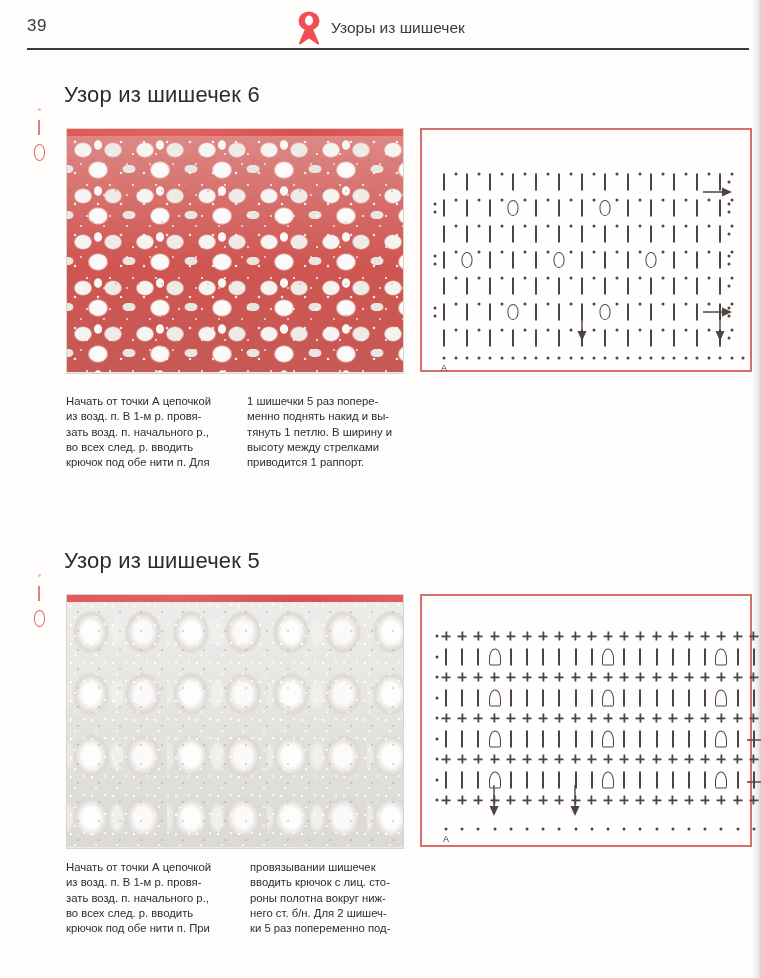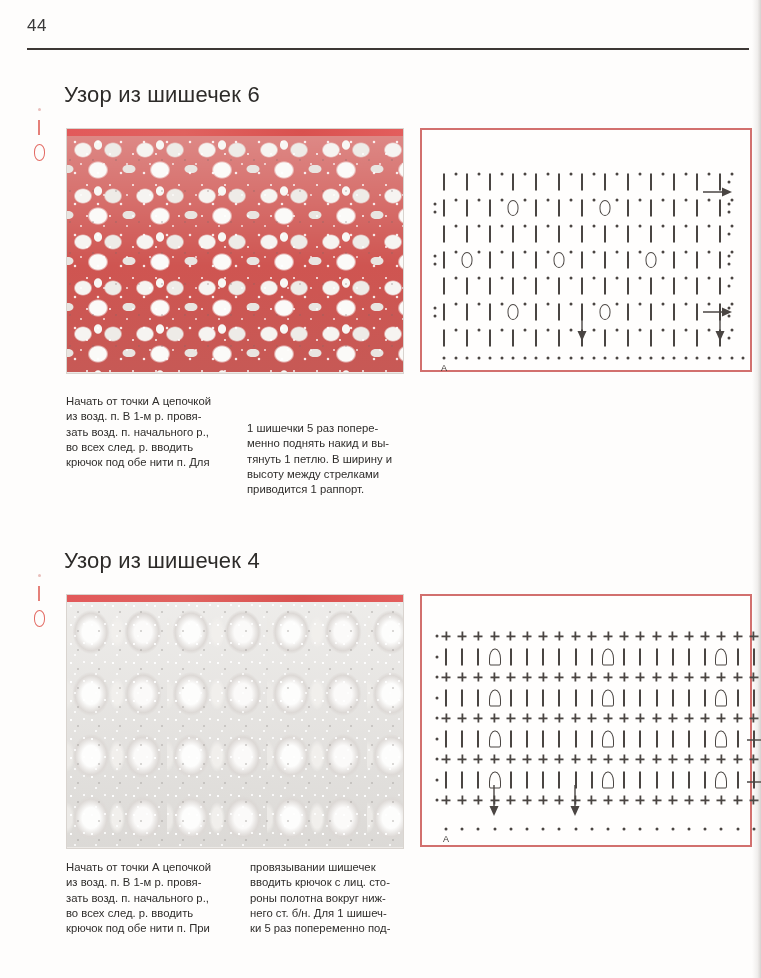--- a/index.html
+++ b/index.html
@@ -242,21 +242,29 @@
     background: linear-gradient(90deg, rgba(0,0,0,0) 0%, rgba(140,132,126,.12) 60%, rgba(120,112,106,.30) 100%);
     pointer-events: none;
   }
 </style>
 </head>
 <body>
 
 <div class="page">
 
   <div class="runhead">
-    <div class="folio">44</div>
+    <div class="folio">39</div>
+    <div class="runhead-center">
+      <svg class="bobble-logo" viewBox="0 0 26 34">
+        <ellipse cx="13" cy="10" rx="10.5" ry="9.5" fill="#ef4f52"></ellipse>
+        <ellipse cx="13" cy="9.5" rx="4" ry="5" fill="#ffffff"></ellipse>
+        <path d="M9 18 L3 32 Q2.2 34 4.6 33.2 L13 27.5 L21.4 33.2 Q23.8 34 23 32 L17 18 Z" fill="#ef4f52"></path>
+      </svg>
+      <div class="runhead-title">Узоры из шишечек</div>
+    </div>
     <div class="rule"></div>
   </div>
 
   <div class="section" id="section-1">
     <div class="sec-title">Узор из шишечек 6</div>
 
     <div class="margin-marks">
       <span class="mk-dot"></span>
       <span class="mk-bar"></span>
       <span class="mk-oval"></span>
@@ -515,30 +523,30 @@
           </div>
       </div>
     </div>
 
     <div class="textblock" style="left:66px;top:320px;width:340px;gap:16px;">
       <div class="tcol" style="width:166px;">Начать от точки А цепочкой
 из возд. п. В 1-м р. провя-
 зать возд. п. начального р.,
 во всех след. р. вводить
 крючок под обе нити п. Для</div>
-      <div class="tcol" style="width:160px;margin-top:27px;">1 шишечки 5 раз попере-
+      <div class="tcol" style="width:160px;">1 шишечки 5 раз попере-
 менно поднять накид и вы-
 тянуть 1 петлю. В ширину и
 высоту между стрелками
 приводится 1 раппорт.</div>
     </div>
   </div>
 
   <div class="section" id="section-2">
-    <div class="sec-title">Узор из шишечек 4</div>
+    <div class="sec-title">Узор из шишечек 5</div>
 
     <div class="margin-marks">
       <span class="mk-dot"></span>
       <span class="mk-bar"></span>
       <span class="mk-oval"></span>
     </div>
 
     <div class="swatch" style="top:54px;height:253px;">
       <div class="swatch-top"></div>
       <div class="swatch-body fabric-4" style="height:245px;"></div>
@@ -779,19 +787,19 @@
 
     <div class="textblock" style="left:66px;top:320px;width:520px;gap:14px;">
       <div class="tcol" style="width:170px;">Начать от точки А цепочкой
 из возд. п. В 1-м р. провя-
 зать возд. п. начального р.,
 во всех след. р. вводить
 крючок под обе нити п. При</div>
       <div class="tcol" style="width:160px;">провязывании шишечек
 вводить крючок с лиц. сто-
 роны полотна вокруг ниж-
-него ст. б/н. Для 1 шишеч-
+него ст. б/н. Для 2 шишеч-
 ки 5 раз попеременно под-</div>
     </div>
   </div>
 
   <div class="page-edge"></div>
 </div>
 
 </body></html>

